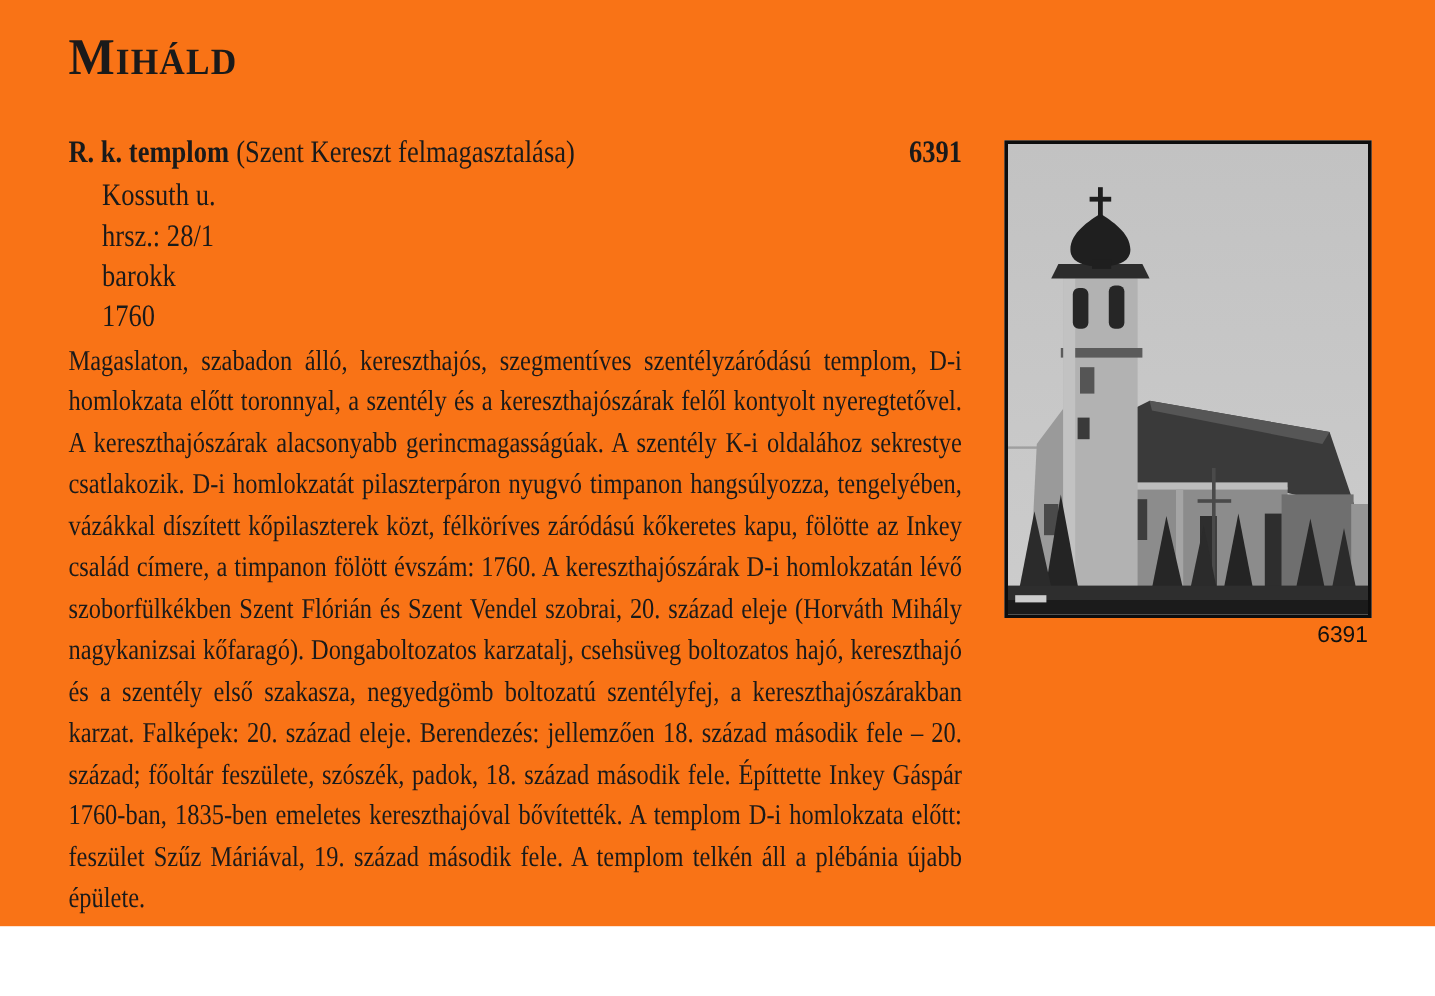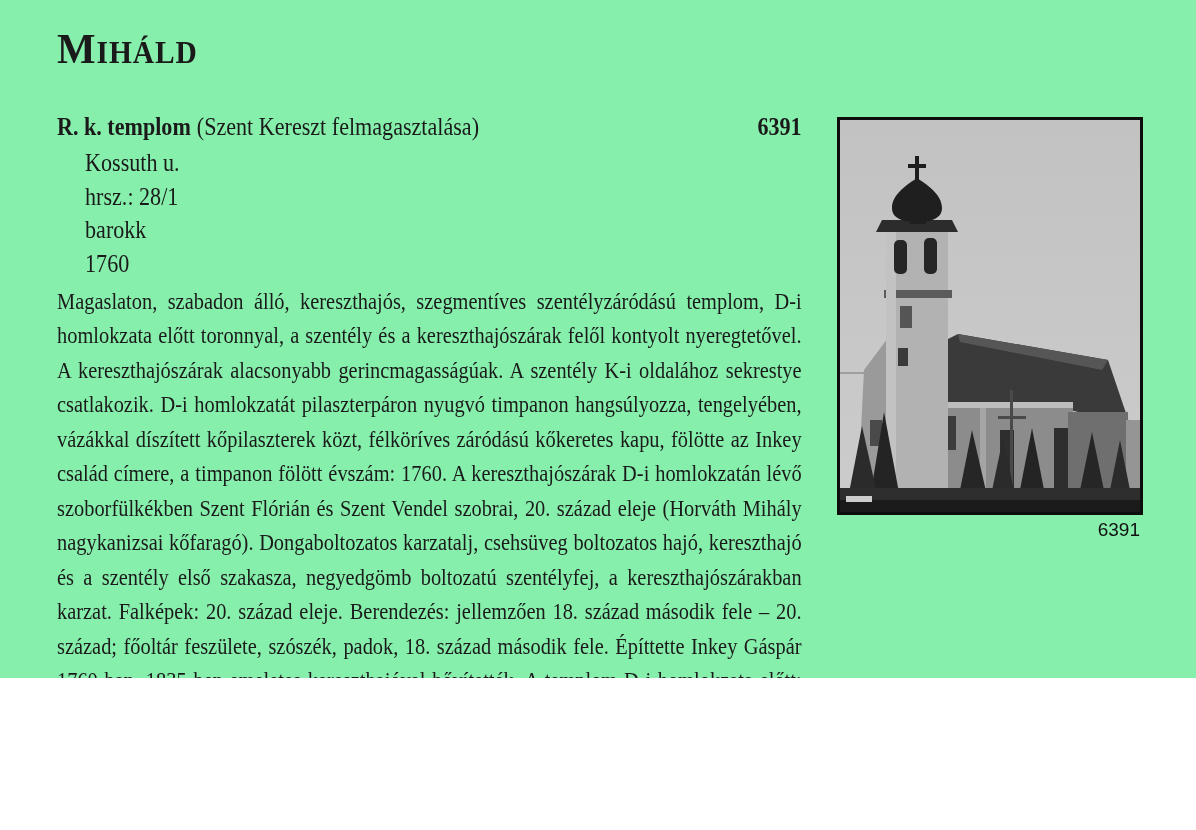--- a/index.html
+++ b/index.html
@@ -3,22 +3,22 @@
 <meta charset="utf-8">
 <style>
   html, body {
     margin: 0;
     padding: 0;
     background: #ffffff;
   }
   .page {
     position: relative;
     width: 1196px;
-    height: 678px;
-    background: #86efac;
+    height: 772px;
+    background: #f97316;
     font-family: "Liberation Serif", serif;
     color: #1a1a1a;
     overflow: hidden;
   }
   
   .town-title {
     position: absolute;
     left: 57px;
     top: 24px;
     font-weight: bold;

